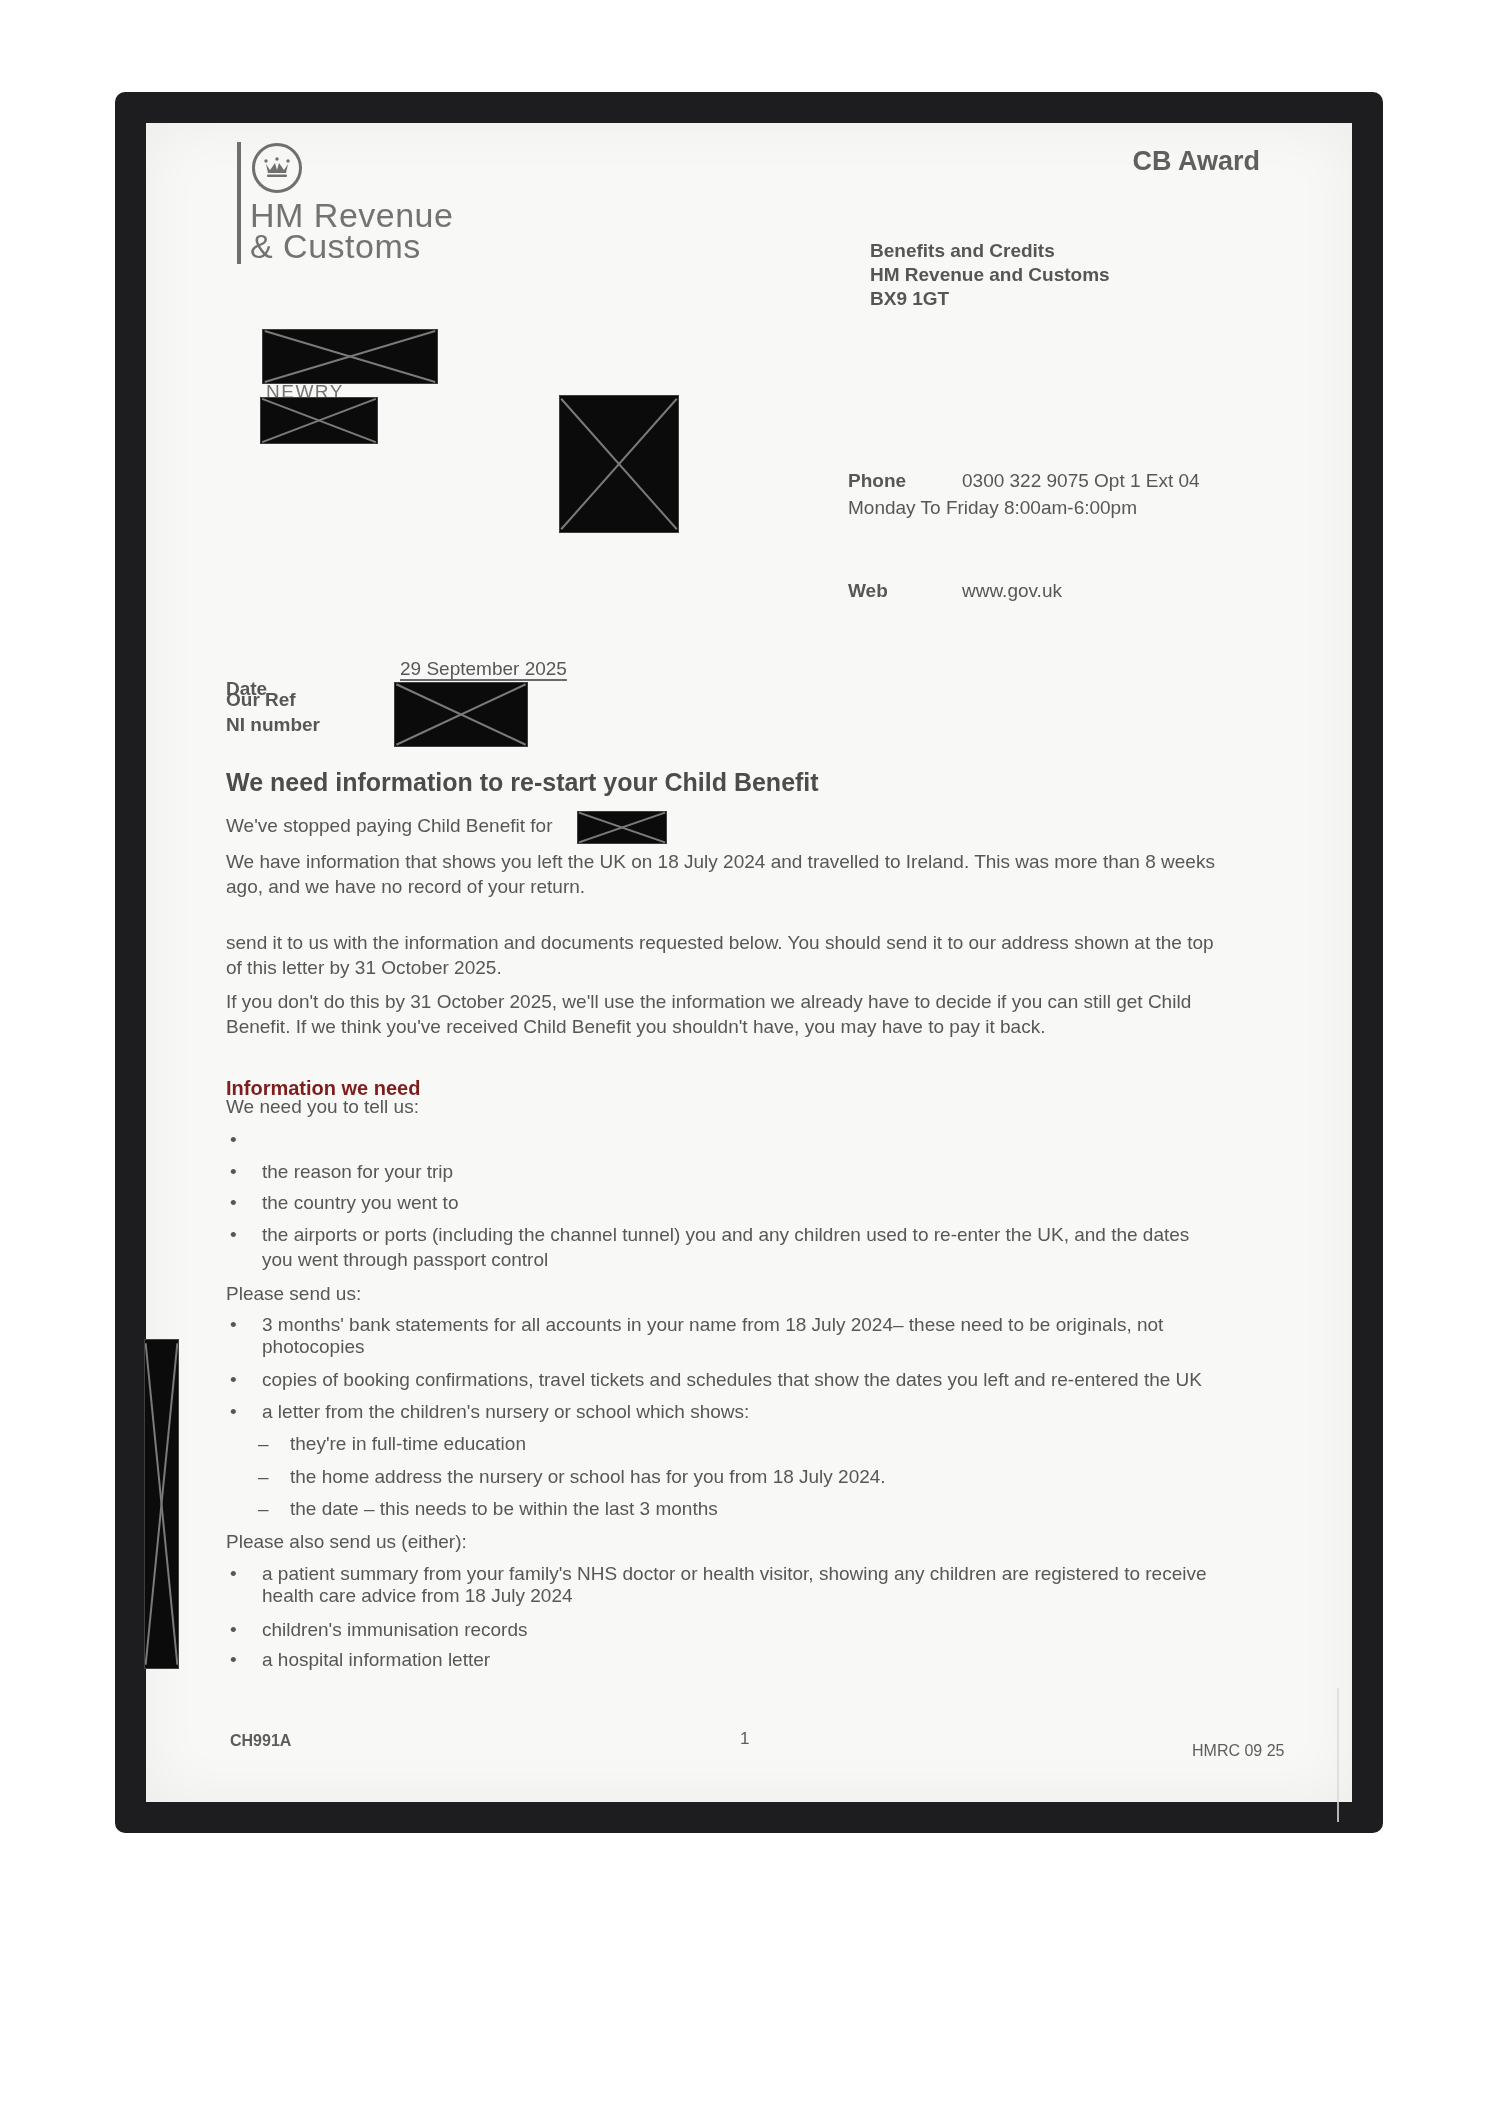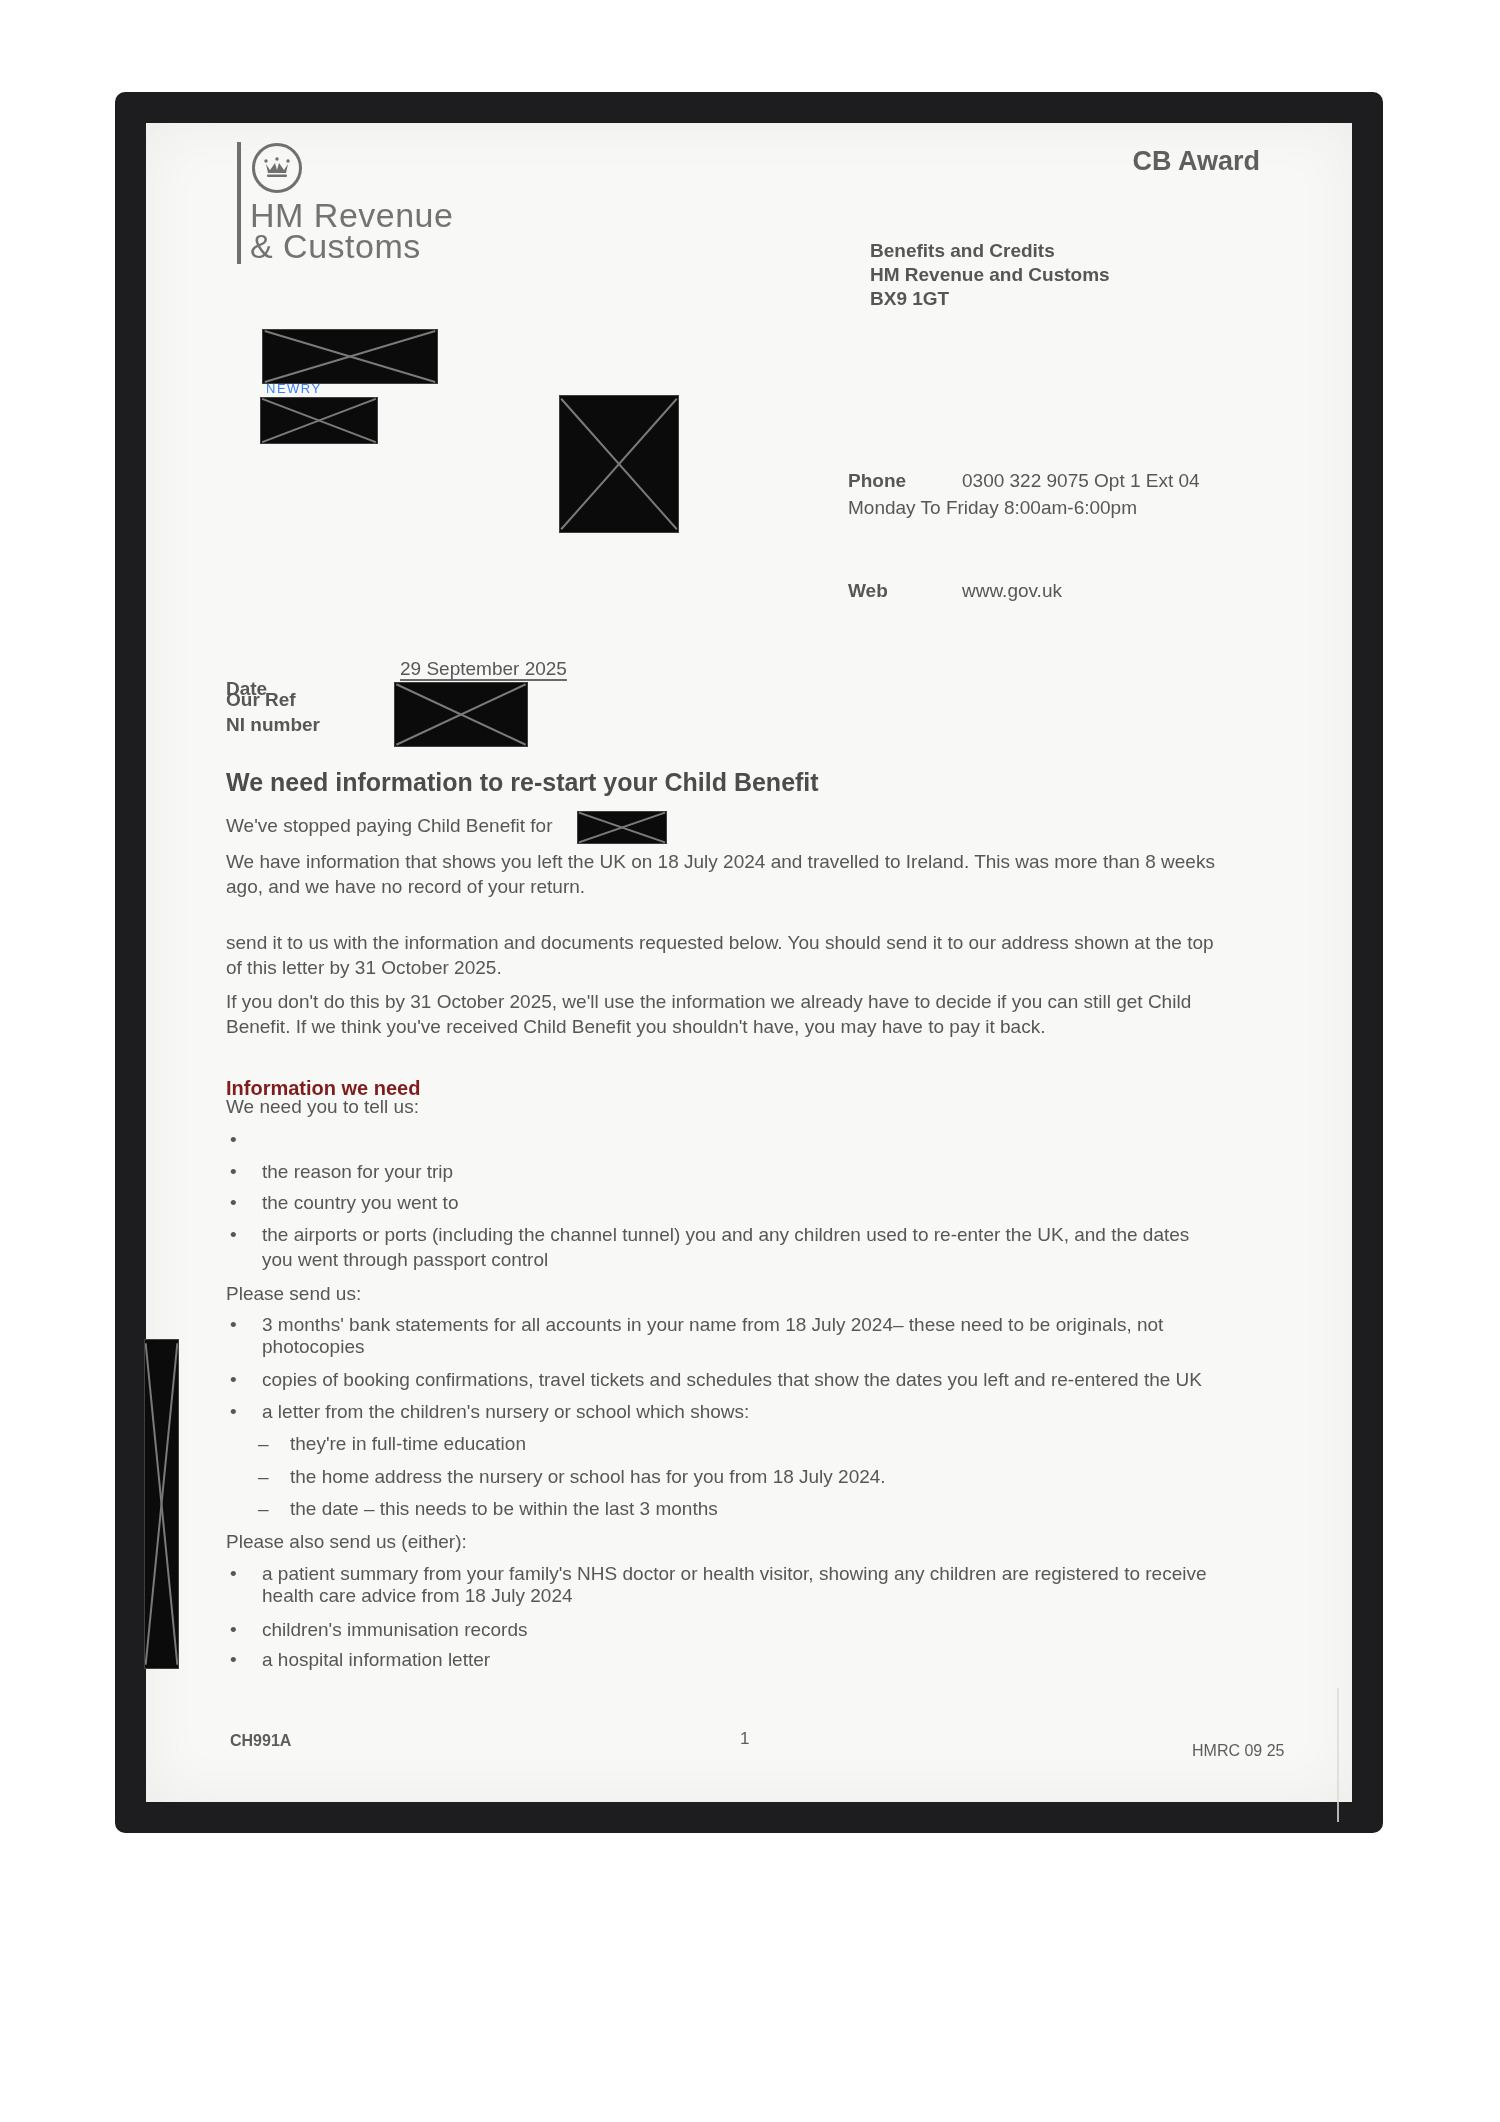--- a/index.html
+++ b/index.html
@@ -15,21 +15,21 @@
   .redact svg{position:absolute;left:0;top:0;width:100%;height:100%;display:block;}
   .redact line{stroke:#7a7a7a;stroke-width:2;vector-effect:non-scaling-stroke;}
   .logo-bar{position:absolute;left:237px;top:142px;width:4px;height:122px;background:#6f6f6f;}
   .crown-circle{position:absolute;left:252px;top:143px;width:50px;height:50px;border:3px solid #707070;
                 border-radius:50%;box-sizing:border-box;display:flex;align-items:center;justify-content:center;}
   .logo-text{position:absolute;left:250px;top:200px;font-size:34px;line-height:31px;color:#737373;letter-spacing:0.5px;}
   .cb-award{position:absolute;left:960px;top:146px;width:300px;text-align:right;
             font-size:27px;font-weight:bold;color:#5f5f5f;}
   .sender{position:absolute;left:852px;top:239px;font-size:19px;line-height:24px;font-weight:bold;color:#565656;margin-left:18px;}
   .underlined{text-decoration:underline;text-underline-offset:4px;text-decoration-thickness:1.5px;text-decoration-color:#6a6a6a;}
-  .newry{position:absolute;left:266px;top:381px;font-size:13px;color:#3b82f6;letter-spacing:1.5px;}
+  .newry{position:absolute;left:266px;top:381px;font-size:19px;color:#737373;letter-spacing:1.5px;}
   .footer-text{font-size:16px;color:#5d5d5d;}
   .crease{position:absolute;left:1337px;top:1688px;width:2px;height:134px;background:#dedad6;opacity:0.8;}
   .crown-svg{width:30px;height:22px;fill:#707070;}
 </style>
 </head>
 <body>
 
 <div id="canvas">
 
   <div class="frame"></div>

